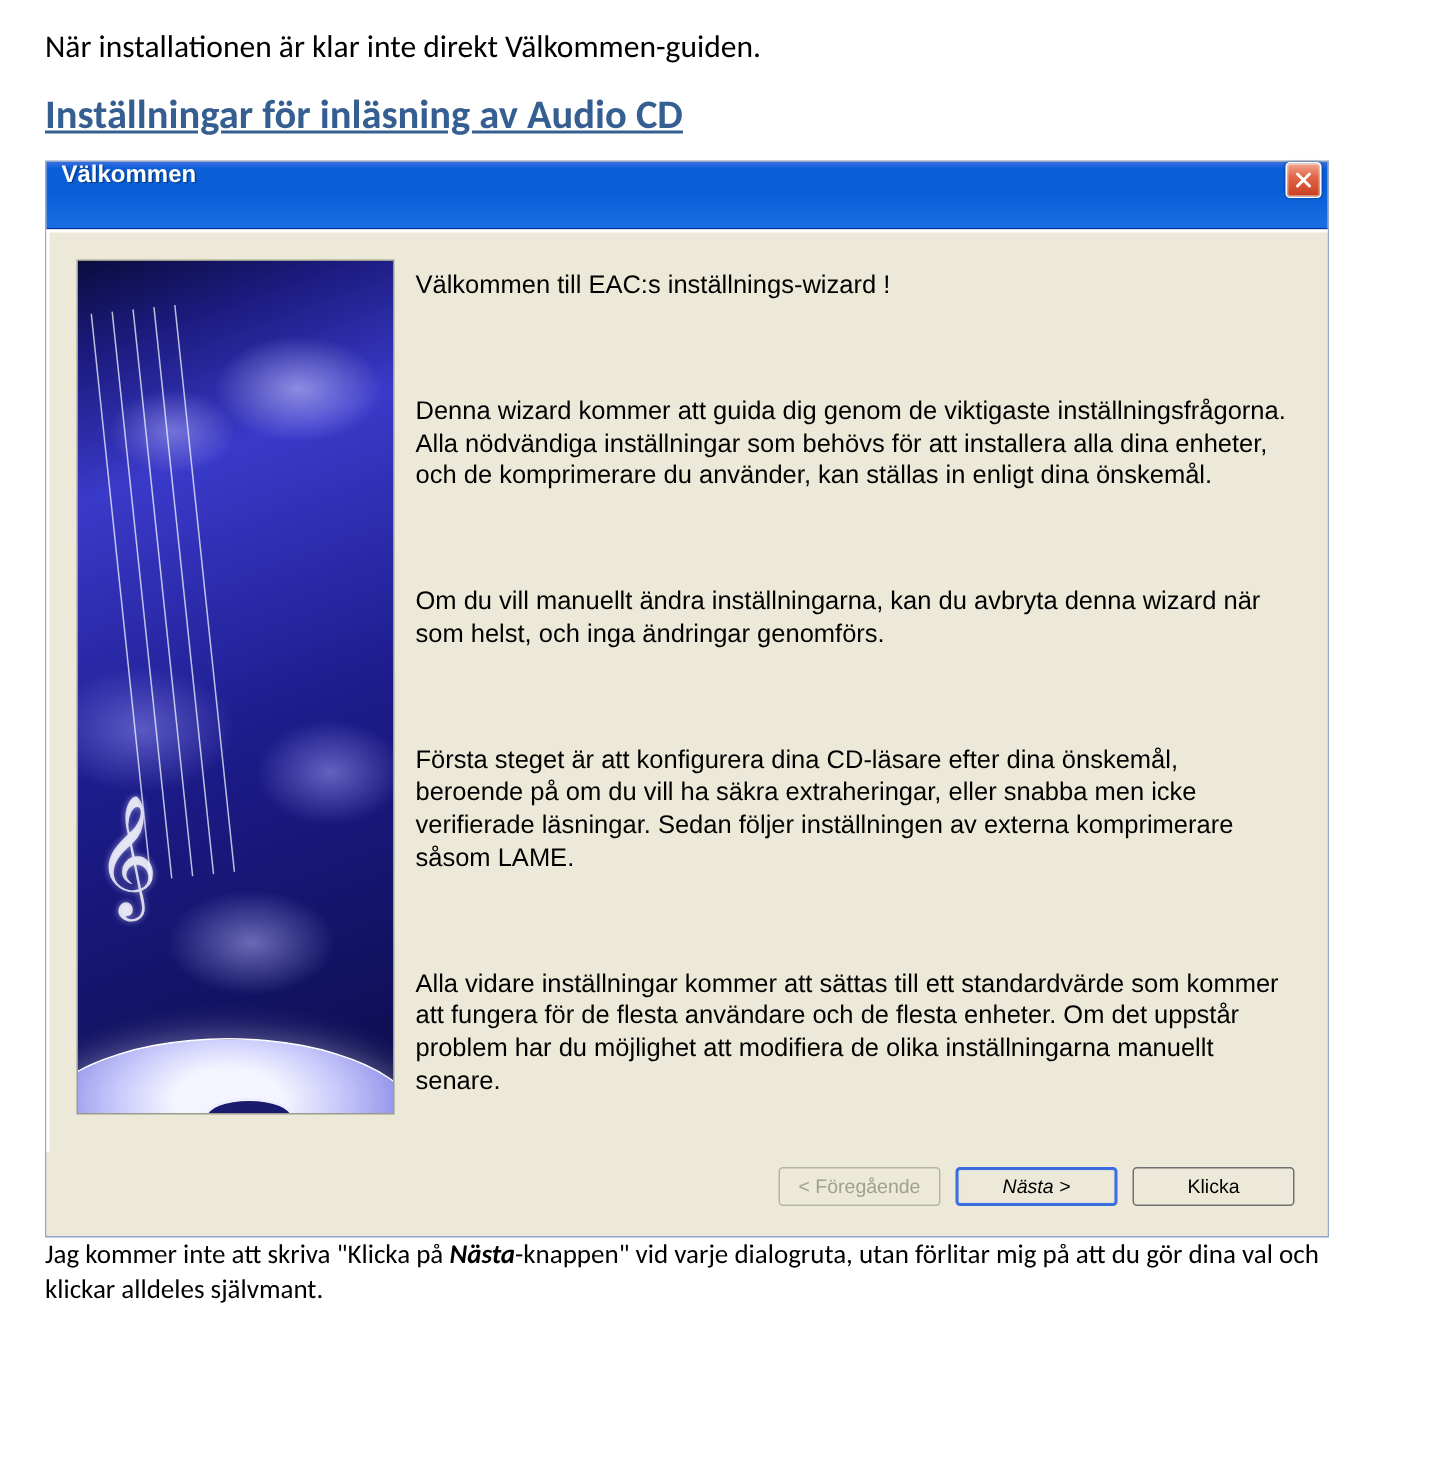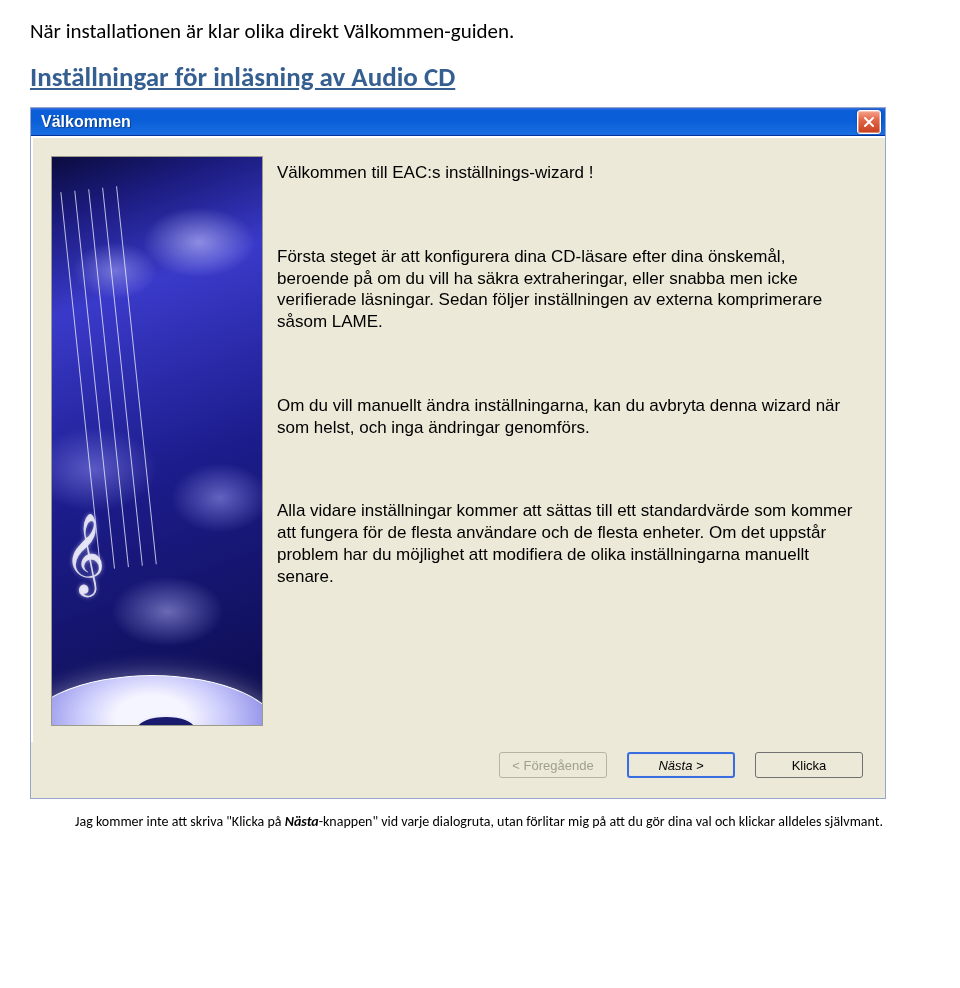--- a/index.html
+++ b/index.html
@@ -6,34 +6,33 @@
   body {
     width: 960px;
     height: 988px;
     background: #fff;
     font-family: Calibri, Arial, sans-serif;
     padding: 18px 32px 18px 30px;
     color: #000;
   }
   .doc-line1 { font-size: 21px; margin-bottom: 16px; }
   .doc-heading { font-size: 27px; color: #365f91; font-weight: 600; margin-bottom: 14px; text-decoration: underline; }
-  .doc-line2 { font-size: 14px; margin-top: 14px; line-height: 1.3; text-align: center; }
+  .doc-line2 { font-size: 18px; margin-top: 0; line-height: 1.3; }
   .doc-line2 em { font-style: italic; font-weight: bold; }
 
   .screenshot {
     width: 856px;
     border: 1px solid #94a6c9;
     background: #ece9d8;
     font-family: Tahoma, Arial, sans-serif;
   }
   .titlebar {
-    height: 28px;
+    height: 45px;
     background: linear-gradient(180deg, #3a6ee0 0%, #0a5fd9 10%, #0a5fd9 45%, #1a6ee2 100%);
     display: flex;
-    align-items: center;
     padding: 0 4px 0 10px;
     border-bottom: 1px solid #003399;
   }
   .titlebar-text {
     color: #fff;
     font-weight: bold;
     font-size: 16px;
     text-shadow: 1px 1px 1px rgba(0,0,0,0.4);
     flex: 1;
   }
@@ -110,21 +109,21 @@
     padding-right: 6px;
   }
   .content-col p { line-height: 1.28; margin-bottom: 10px; }
   .para-group { margin-bottom: 62px; }
   .para-group:last-of-type { margin-bottom: 20px; margin-top: 44px; }
   .dlg-title { font-weight: normal; margin-bottom: 0px; }
 
   .button-row {
     display:flex;
     justify-content:flex-end;
-    gap:20px;
+    gap:10px;
     padding: 10px 22px 20px 0;
     background:#ece9d8;
     align-items:center;
   }
   .btn {
     min-width:108px; height:26px;
     background:#ece9d8;
     border:1px solid #707070;
     border-radius:3px;
     font-size:13px; font-family:Tahoma,Arial,sans-serif;
@@ -138,21 +137,21 @@
   }
   .btn-default {
     border:2px solid #3a6ee0;
     box-shadow: inset 0 0 1px rgba(120,160,240,0.5);
     font-style: italic;
   }
 </style>
 </head>
 <body>
 
-<p class="doc-line1">När installationen är klar olika direkt Välkommen-guiden.</p>
+<p class="doc-line1">När installationen är klar inte direkt Välkommen-guiden.</p>
 <h2 class="doc-heading">Inställningar för inläsning av Audio CD</h2>
 
 <div class="screenshot">
   <div class="titlebar">
     <span class="titlebar-text">Välkommen</span>
     <div class="close-btn">
       <svg viewBox="0 0 12 12">
         <path d="M2 2 L10 10 M10 2 L2 10" stroke="#fff" stroke-width="2" stroke-linecap="round"></path>
       </svg>
     </div>
@@ -171,24 +170,27 @@
       <div class="clef">𝄞</div>
       <div class="disc"></div>
       <div class="disc-hole"></div>
     </div>
 
     <div class="content-col">
       <div class="para-group">
         <p class="dlg-title">Välkommen till EAC:s inställnings-wizard !</p>
       </div>
       <div class="para-group">
+        <p>Denna wizard kommer att guida dig genom de viktigaste inställningsfrågorna. Alla nödvändiga inställningar som behövs för att installera alla dina enheter, och de komprimerare du använder, kan ställas in enligt dina önskemål.</p>
+      </div>
+      <div class="para-group">
+        <p>Om du vill manuellt ändra inställningarna, kan du avbryta denna wizard när som helst, och inga ändringar genomförs.</p>
+      </div>
+      <div class="para-group">
         <p>Första steget är att konfigurera dina CD-läsare efter dina önskemål, beroende på om du vill ha säkra extraheringar, eller snabba men icke verifierade läsningar. Sedan följer inställningen av externa komprimerare såsom LAME.</p>
-      </div>
-      <div class="para-group">
-        <p>Om du vill manuellt ändra inställningarna, kan du avbryta denna wizard när som helst, och inga ändringar genomförs.</p>
       </div>
       <div class="para-group">
         <p>Alla vidare inställningar kommer att sättas till ett standardvärde som kommer att fungera för de flesta användare och de flesta enheter. Om det uppstår problem har du möjlighet att modifiera de olika inställningarna manuellt senare.</p>
       </div>
     </div>
   </div>
 
   <div class="button-row">
     <div class="btn btn-disabled">&lt; Föregående</div>
     <div class="btn btn-default">Nästa &gt;</div>

